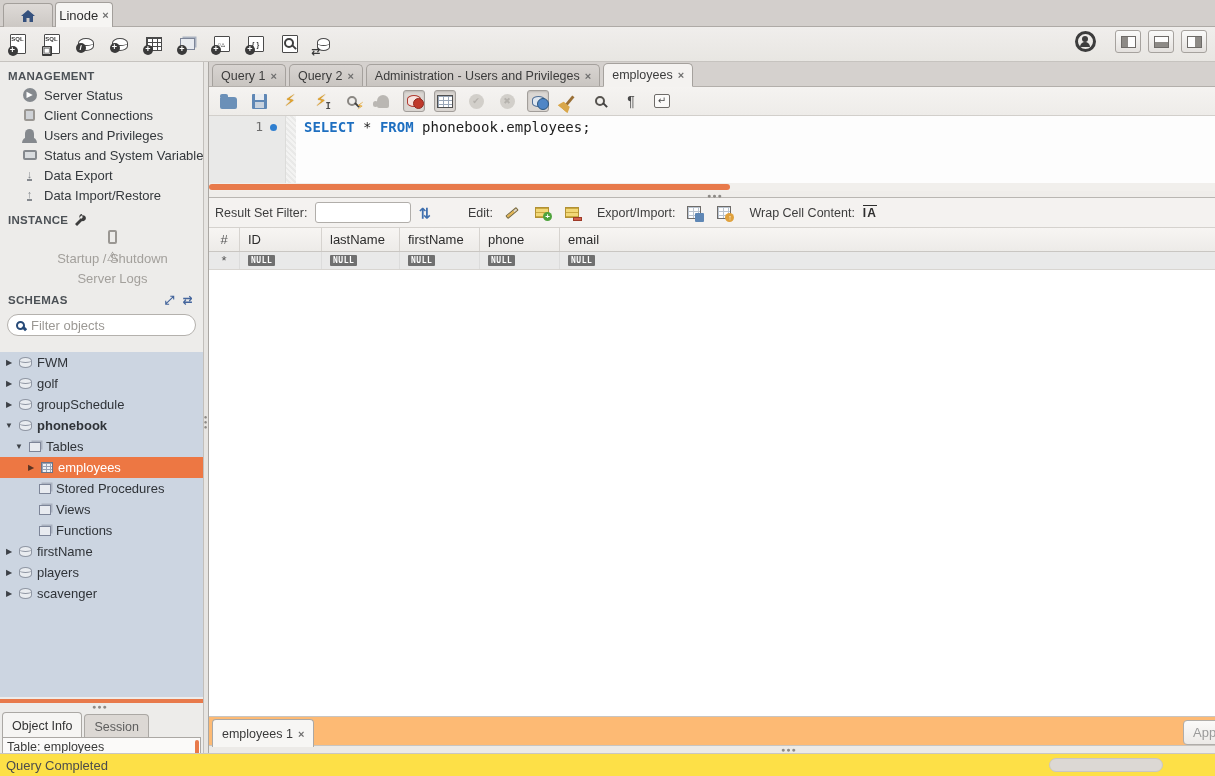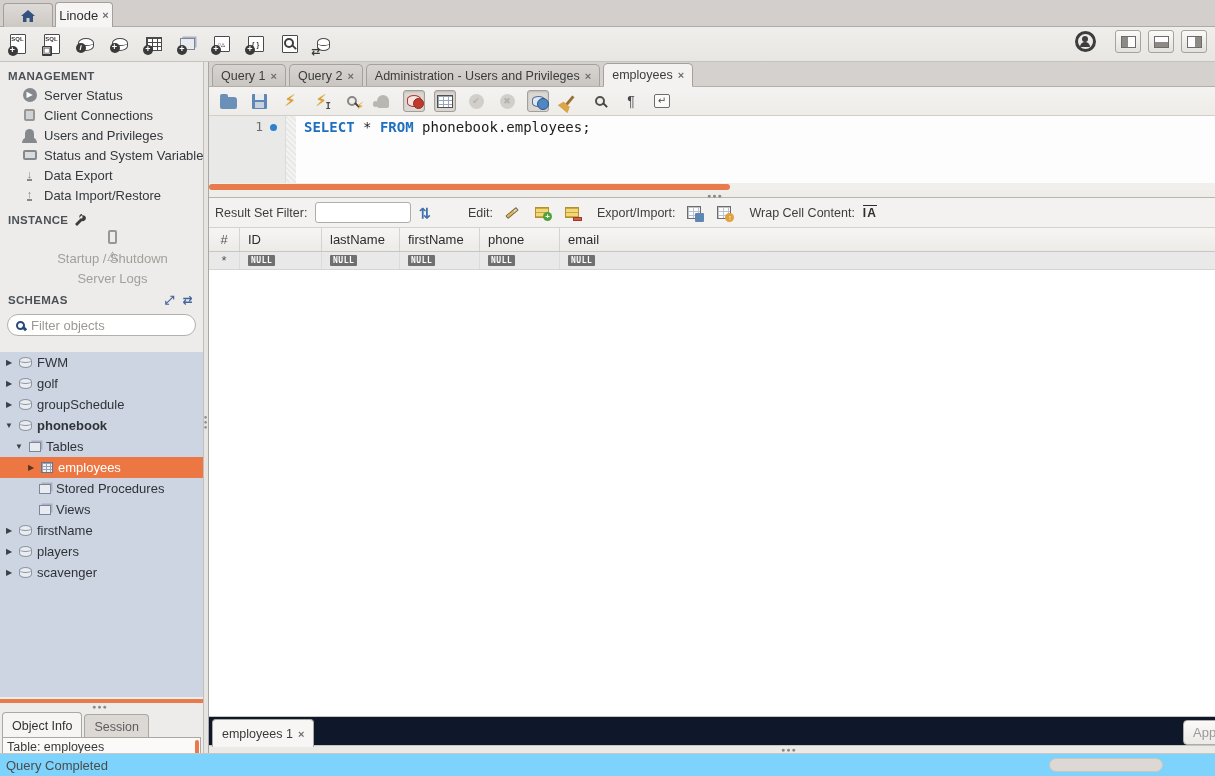--- a/index.html
+++ b/index.html
@@ -132,26 +132,26 @@
   .wrapcell { font-size:12px; color:#2e2e2e; border-top:1.5px solid #2e2e2e; padding-top:0; font-weight:bold; letter-spacing:1px; }
 
   .gridhead { position:absolute; left:0; top:166px; width:1006px; height:24px; background:linear-gradient(#f7f5f3,#edebe8); border-bottom:1px solid #c9c6c2; display:flex; font-size:13px; color:#2c2c2c; }
   .gh-cell { border-right:1px solid #d6d3cf; display:flex; align-items:center; padding-left:8px; }
   .gridrow { position:absolute; left:0; top:190px; width:1006px; height:18px; background:#e9e9e9; border-bottom:1px solid #d8d5d1; display:flex; }
   .gr-cell { border-right:1px solid #dcdcdc; display:flex; align-items:center; padding-left:8px; }
   .c0{width:31px;justify-content:center;padding-left:0;color:#555;} .c1{width:82px;} .c2{width:78px;} .c3{width:80px;} .c4{width:80px;} .c5{flex:1;border-right:none;}
   .nullb { background:#707070; color:#fff; font-family:"DejaVu Sans Mono",monospace; font-size:8px; font-weight:bold; padding:1px 3px; border-radius:1px; letter-spacing:.5px; }
   .gridempty { position:absolute; left:0; top:208px; width:1006px; height:446px; background:#fff; }
 
-  .btabs { position:absolute; left:0; top:654px; width:1006px; height:30px; background:#0f172a; border-top:1px solid #c8c5c1; border-bottom:1px solid #c8c5c1; }
+  .btabs { position:absolute; left:0; top:654px; width:1006px; height:30px; background:#fdba74; border-top:1px solid #c8c5c1; border-bottom:1px solid #c8c5c1; }
   .btab { position:absolute; left:3px; top:2px; height:28px; padding:0 9px; display:flex; align-items:center; gap:5px; background:#f7f6f4; border:1px solid #aba8a4; border-bottom:none; border-radius:4px 4px 0 0; font-size:12.5px; color:#3a3a3a; }
   .apply-btn { position:absolute; left:974px; top:3px; width:62px; height:25px; background:linear-gradient(#fbfaf9,#eceae7); border:1px solid #b0ada9; border-radius:4px; color:#9a9a9a; font-size:13px; display:flex; align-items:center; padding-left:9px; }
 
   
-  .statusbar { left:0; top:753px; width:1215px; height:23px; background:#7dd3fc; border-top:1px solid #c9c6c2; display:flex; align-items:center; padding-left:6px; color:#4c4c4c; }
+  .statusbar { left:0; top:753px; width:1215px; height:23px; background:#fde047; border-top:1px solid #c9c6c2; display:flex; align-items:center; padding-left:6px; color:#4c4c4c; }
   .status-pill { position:absolute; right:52px; top:4px; width:114px; height:14px; background:#dcd8d4; border:1px solid #cac6c2; border-radius:7px; }
 </style>
 </head>
 <body>
 
 <div class="abs conn-tabbar">
   <div class="abs home-tab">
     <svg width="16" height="14" viewBox="0 0 16 14">
         <path d="M8 1 L15 7 H13 V13 H9.5 V9 H6.5 V13 H3 V7 H1 Z" fill="#35517e"></path>
       </svg>
@@ -318,20 +318,24 @@
         <span class="tbl-ic"></span>
         <span>employees</span>
       </div>
     <div class="trow" style="padding-left:39px;">
         <span class="tbls-ic"></span>
         <span>Stored Procedures</span>
       </div>
     <div class="trow" style="padding-left:39px;">
         <span class="tbls-ic"></span>
         <span>Views</span>
+      </div>
+    <div class="trow" style="padding-left:39px;">
+        <span class="tbls-ic"></span>
+        <span>Functions</span>
       </div>
     <div class="trow" style="padding-left:4px;">
         <span class="arr">▶</span>
         <span class="ic-cylsm"></span>
         <span>firstName</span>
       </div>
     <div class="trow" style="padding-left:4px;">
         <span class="arr">▶</span>
         <span class="ic-cylsm"></span>
         <span>players</span>

